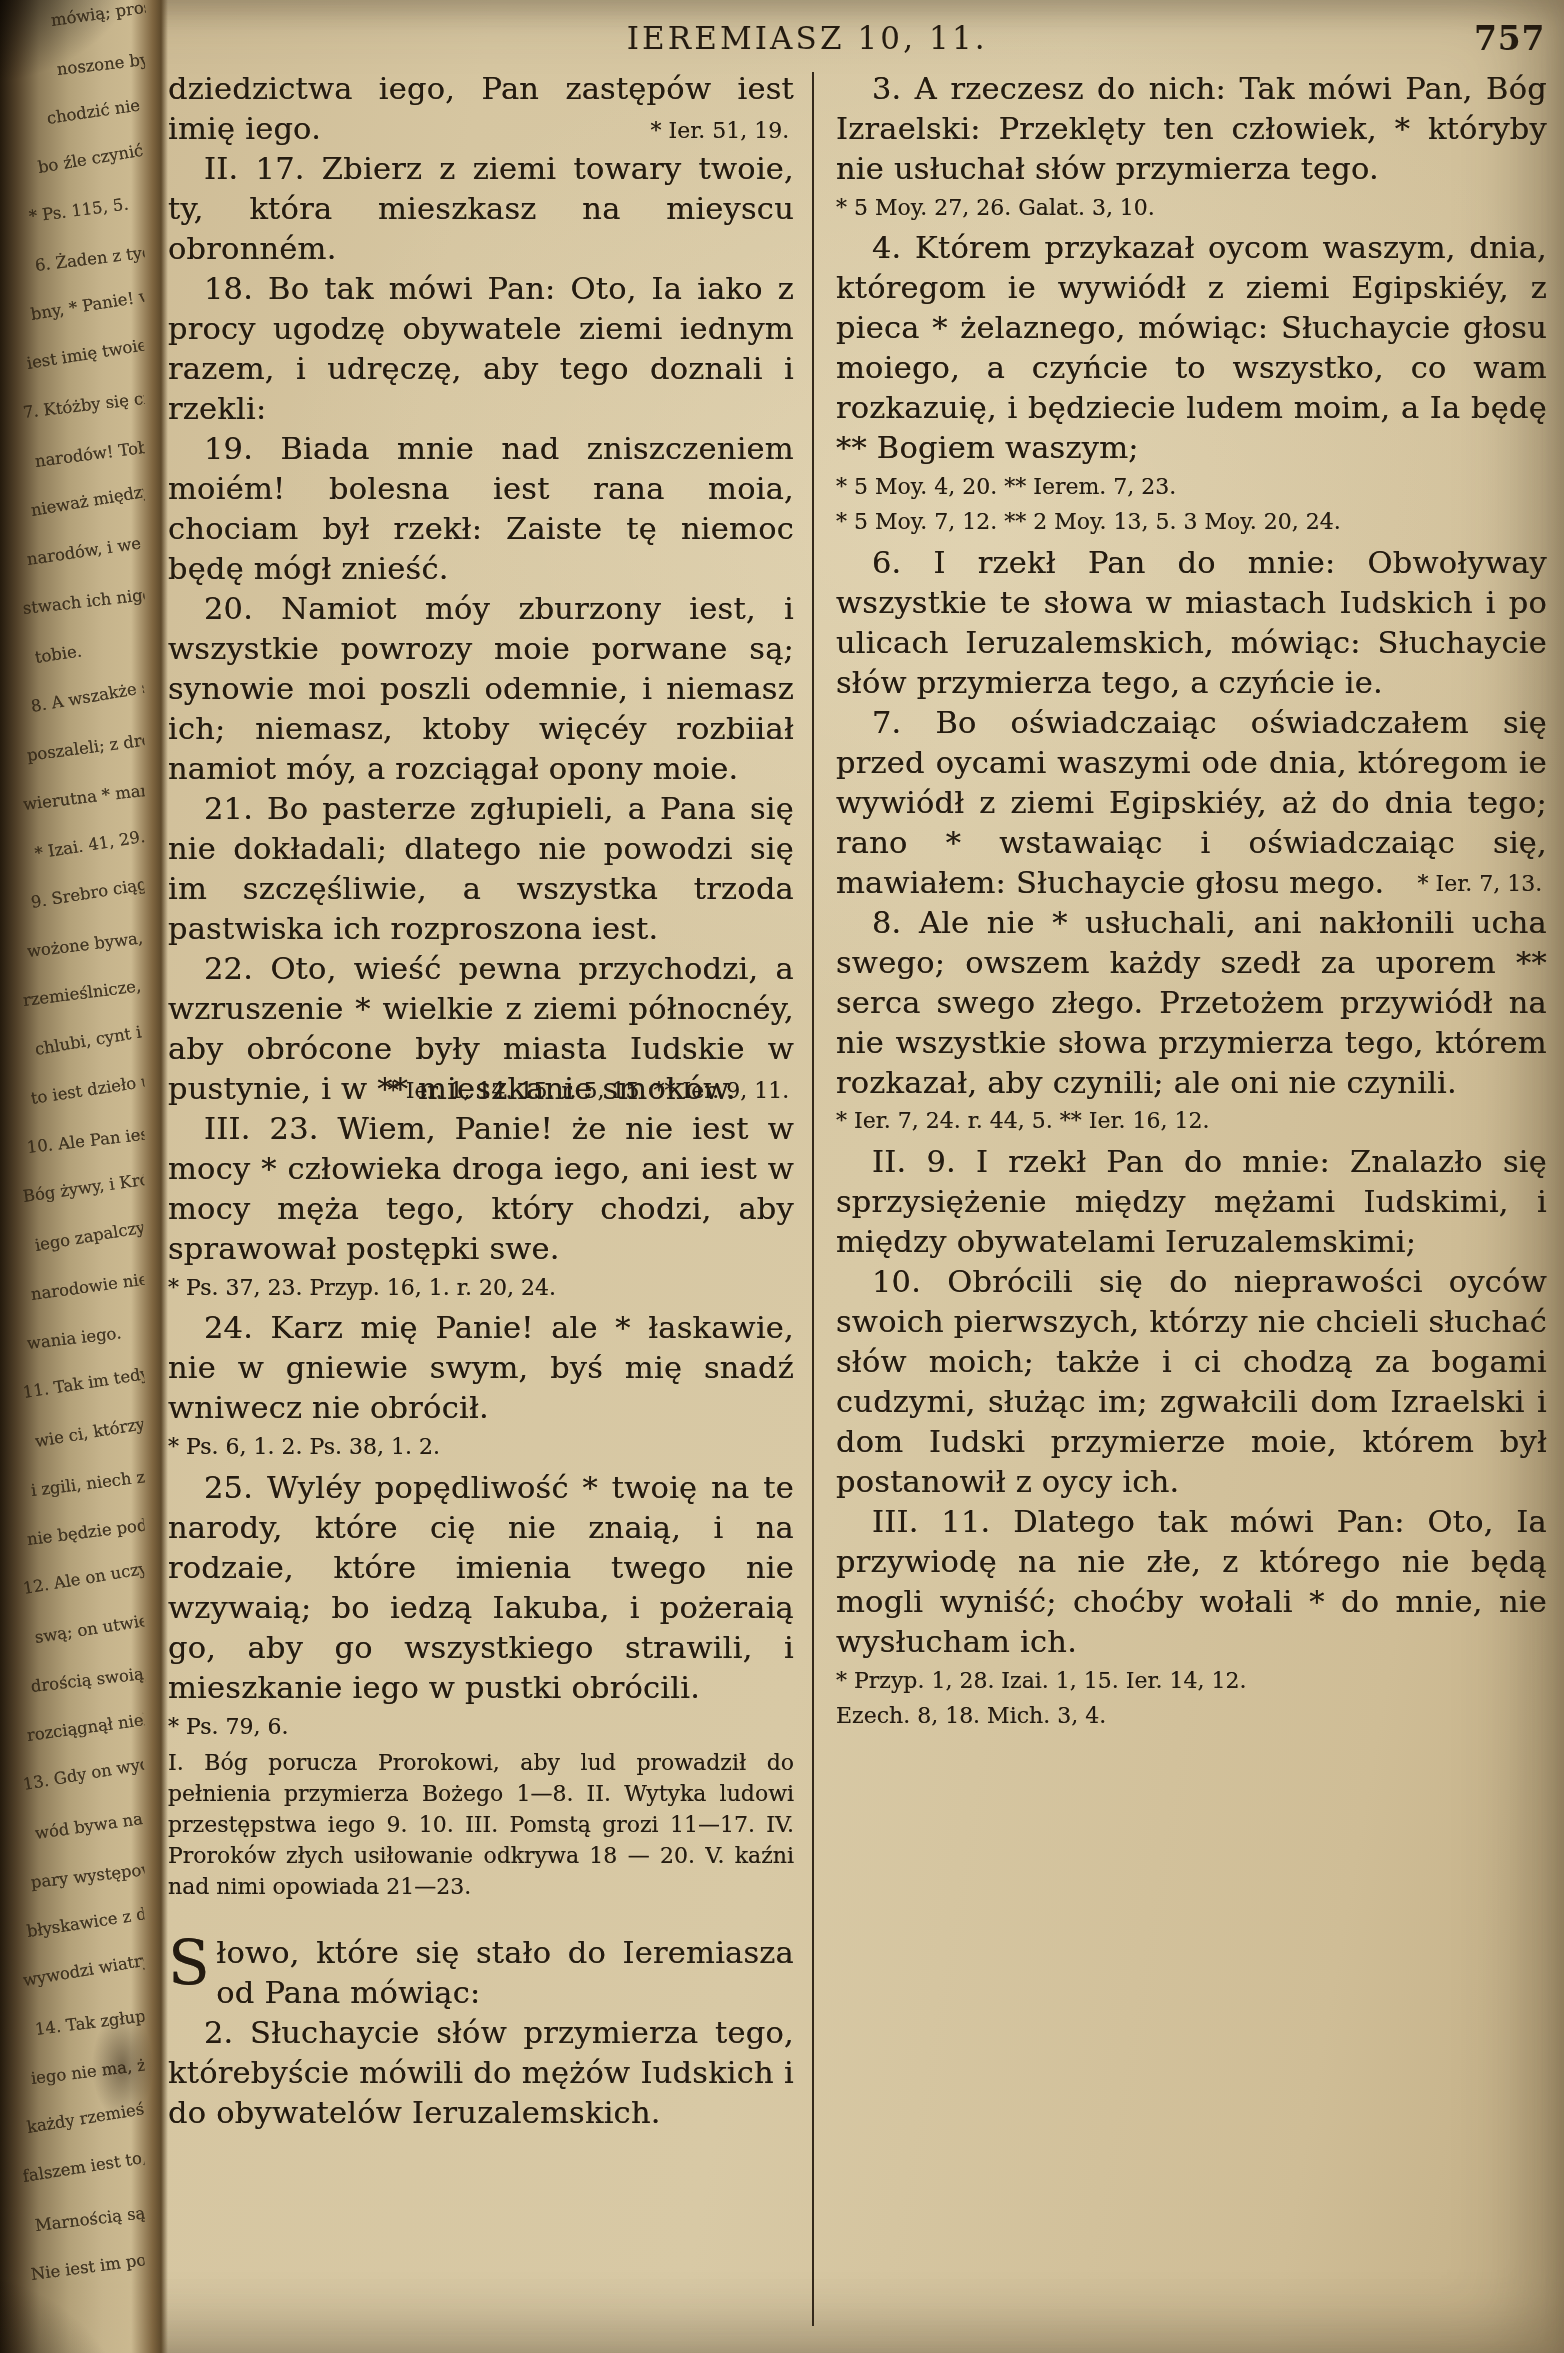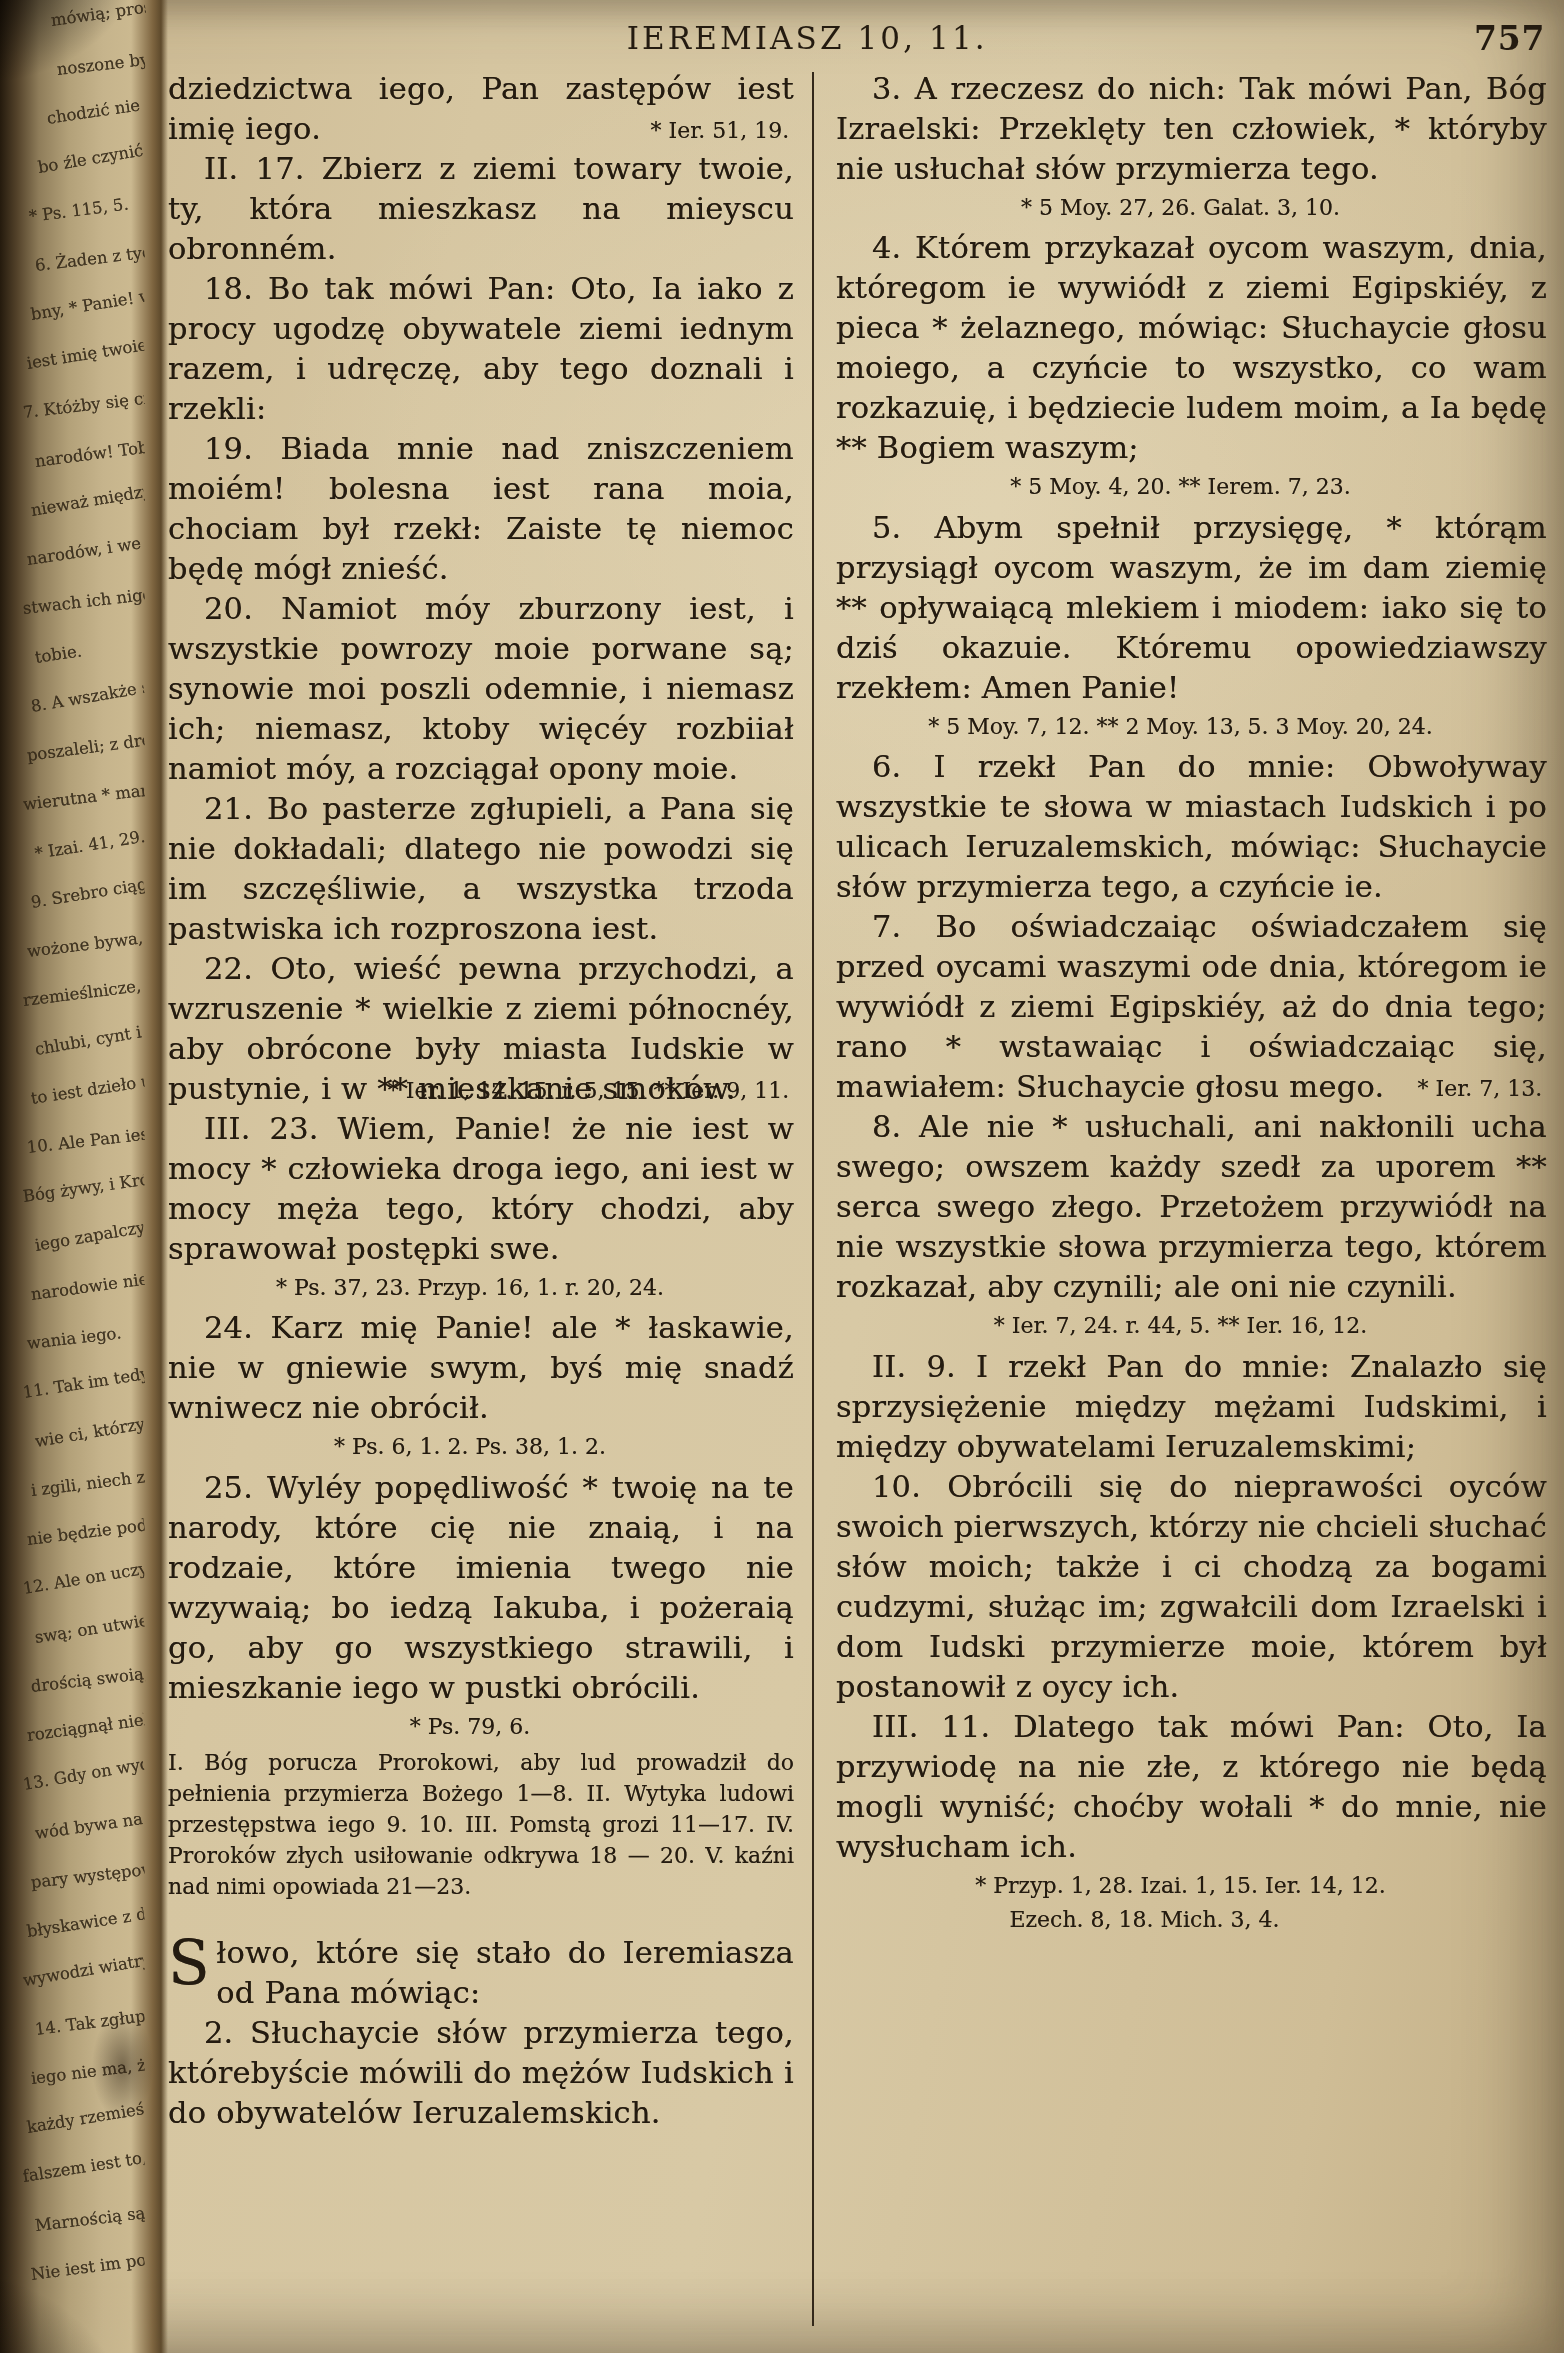--- a/index.html
+++ b/index.html
@@ -58,21 +58,21 @@
     text-shadow: 0 0 0.5px rgba(32,23,12,.65);
     hyphens: none;
   }
   .noindent { text-indent: 0; }
   .rel { position: relative; }
   .ref {
     font-size: 22px; line-height: 27px; letter-spacing: 0;
     text-shadow: 0 0 0.3px rgba(32,23,12,.6);
   }
   .abs-ref { position: absolute; right: 4.7px; bottom: 5.5px; }
-  .block-ref { display: block; text-align: center; margin: 4.7px 22px 7.8px 0; }
+  .block-ref { display: block; text-align: left; margin: 4.7px 22px 7.8px 0; }
   .chapter {
     text-align: center; text-indent: 0;
     font-size: 34px; font-weight: 700; letter-spacing: 2.3px;
     margin: 38px 0 20.3px;
     text-shadow: 0 0 0.5px rgba(32,23,12,.65);
   }
   .summary {
     font-size: 22px; line-height: 31px; text-align: justify; text-indent: 0;
     margin: 0 0 31px; letter-spacing: 0;
     text-shadow: 0 0 0.3px rgba(32,23,12,.6);
@@ -250,23 +250,20 @@
 
   <div class="col col-right">
     <p class="verse">
       <span>3. A rzeczesz do nich: Tak mówi Pan, Bóg Izraelski: Przeklęty ten człowiek, * któryby nie usłuchał słów przymierza tego.</span>
     </p>
     <div class="ref block-ref">* 5 Moy. 27, 26.  Galat. 3, 10.</div>
     <p class="verse">
       <span>4. Którem przykazał oycom waszym, dnia, któregom ie wywiódł z ziemi Egipskiéy, z pieca * żelaznego, mówiąc: Słuchaycie głosu moiego, a czyńcie to wszystko, co wam rozkazuię, i będziecie ludem moim, a Ia będę ** Bogiem waszym;</span>
     </p>
     <div class="ref block-ref">* 5 Moy. 4, 20.  ** Ierem. 7, 23.</div>
-    <p class="verse">
-      <span>5. Abym spełnił przysięgę, * którąm przysiągł oycom waszym, że im dam ziemię ** opływaiącą mlekiem i miodem: iako się to dziś okazuie. Któremu opowiedziawszy rzekłem: Amen Panie!</span>
-    </p>
     <div class="ref block-ref">* 5 Moy. 7, 12.  ** 2 Moy. 13, 5.  3 Moy. 20, 24.</div>
     <p class="verse">
       <span>6. I rzekł Pan do mnie: Obwoływay wszystkie te słowa w miastach Iudskich i po ulicach Ieruzalemskich, mówiąc: Słuchaycie słów przymierza tego, a czyńcie ie.</span>
     </p>
     <p class="verse rel">
       <span>7. Bo oświadczaiąc oświadczałem się przed oycami waszymi ode dnia, któregom ie wywiódł z ziemi Egipskiéy, aż do dnia tego; rano * wstawaiąc i oświadczaiąc się, mawiałem: Słuchaycie głosu mego.</span>
       <span class="ref abs-ref">* Ier. 7, 13.</span>
     </p>
     <p class="verse">
       <span>8. Ale nie * usłuchali, ani nakłonili ucha swego; owszem każdy szedł za uporem ** serca swego złego. Przetożem przywiódł na nie wszystkie słowa przymierza tego, którem rozkazał, aby czynili; ale oni nie czynili.</span>

